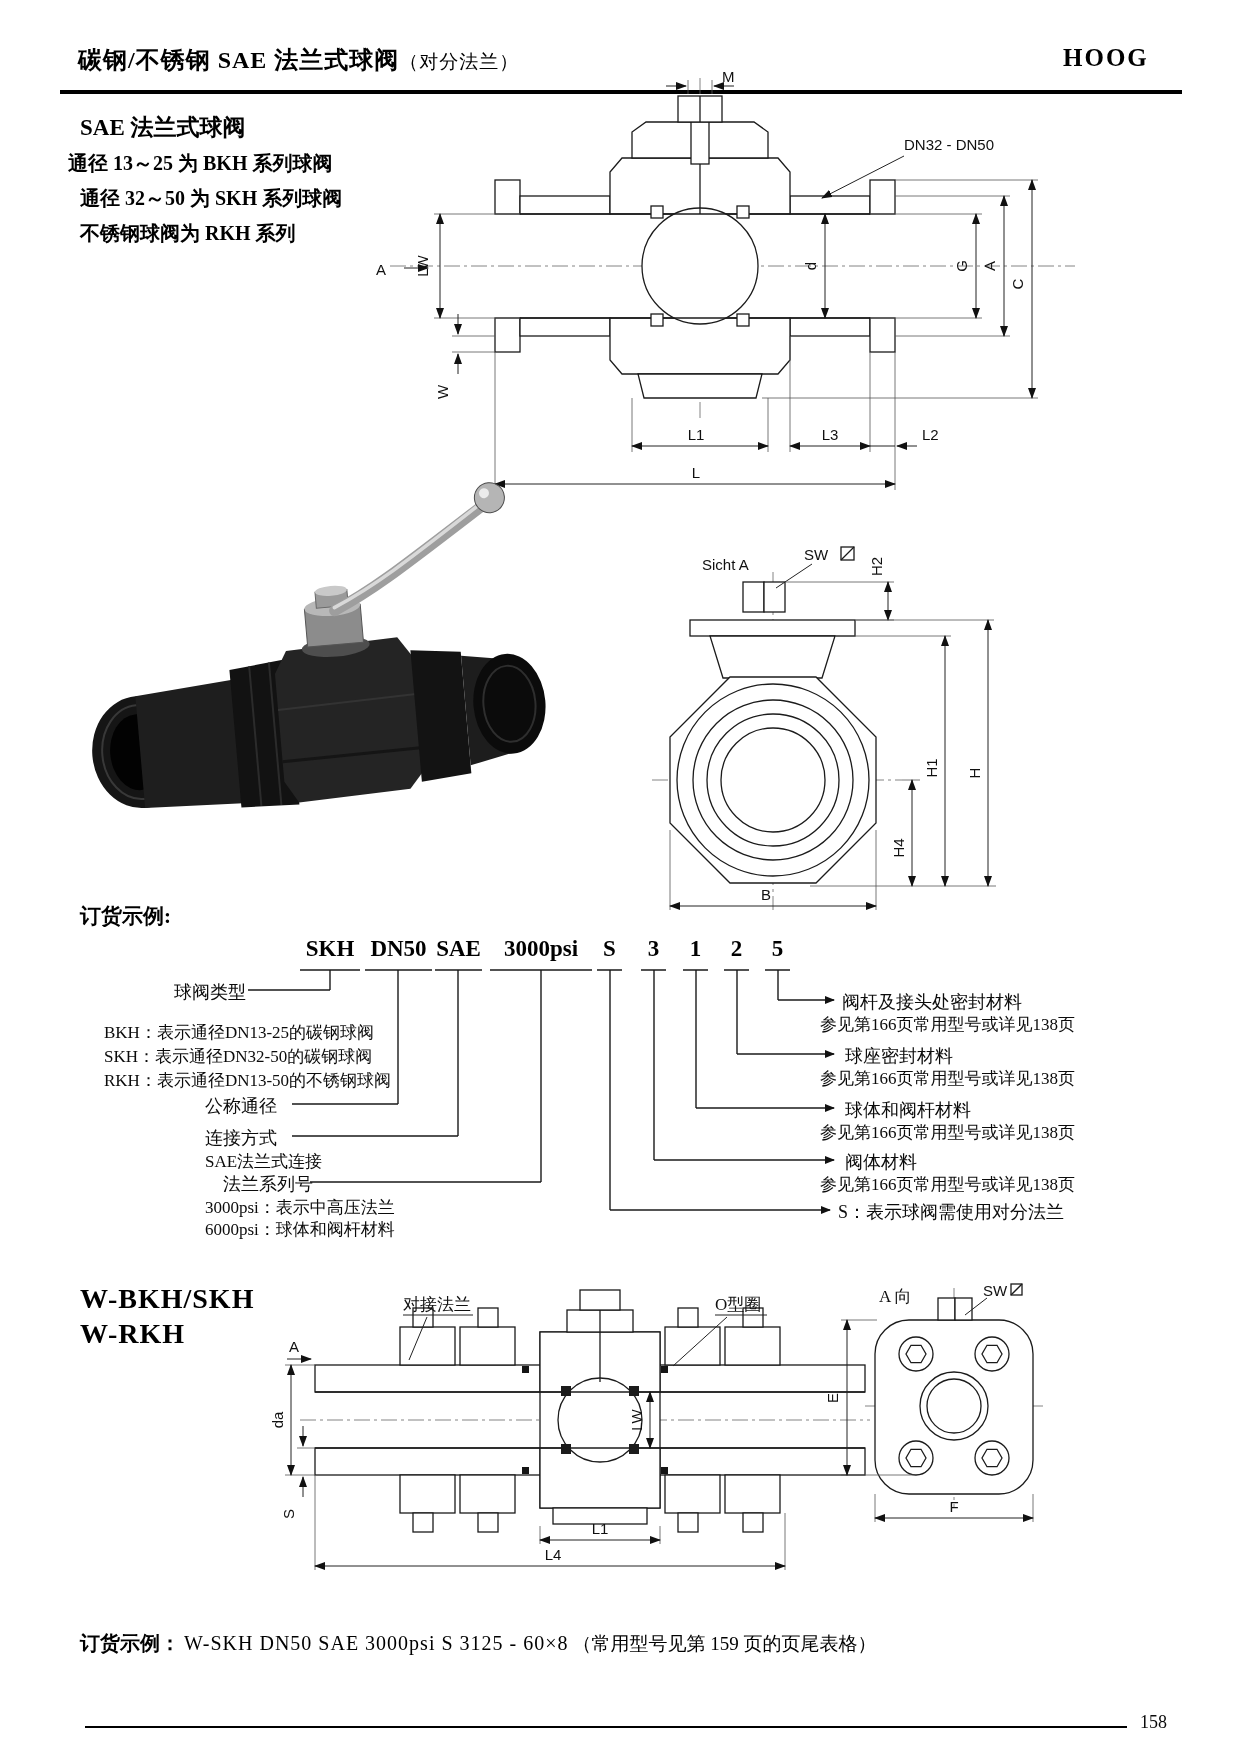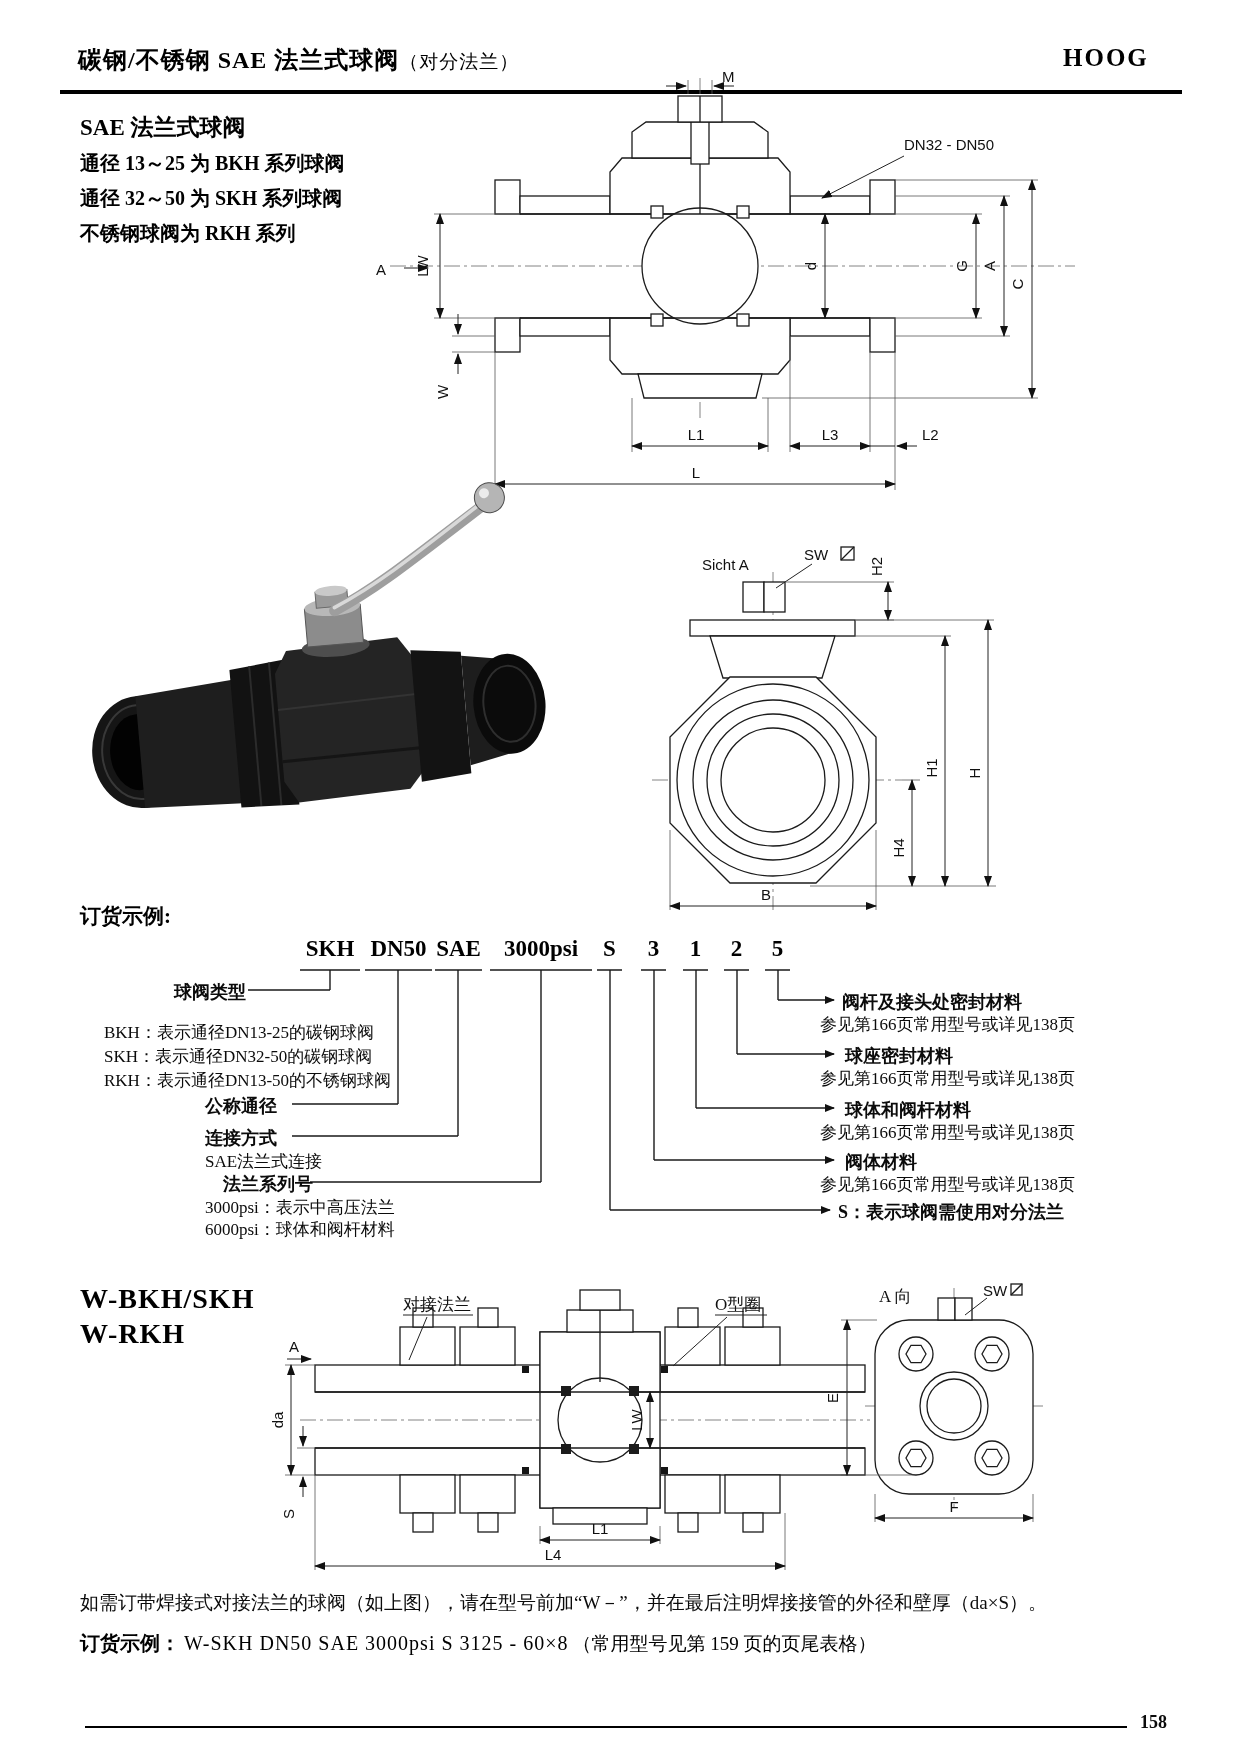--- a/index.html
+++ b/index.html
@@ -9,21 +9,21 @@
   .lbl{position:absolute;white-space:nowrap;color:#0b0b0b;}
   .b{font-weight:bold;}
   .hdr-title{font-size:24px;font-weight:bold;letter-spacing:1px;}
   .hdr-sub{font-size:19px;font-weight:normal;letter-spacing:1px;}
   .brand{font-size:25px;font-weight:bold;letter-spacing:2px;}
   .rule{position:absolute;background:#000;}
   .intro-h{font-size:23px;font-weight:bold;}
   .intro-l{font-size:20px;font-weight:bold;}
   .ord-h{font-size:21px;font-weight:bold;}
   .tok{position:absolute;font-size:23px;font-weight:bold;text-align:center;letter-spacing:0px;}
-  .c18{font-size:18px;font-weight:bold;} .c17{font-size:17px;} .c19{font-size:19px;} .c20{font-size:20px;}
+  .c18{font-size:18px;} .c17{font-size:17px;} .c19{font-size:19px;} .c20{font-size:20px;}
   .sec-h{font-size:24px;font-weight:bold;}
   .sub-h{font-size:28px;font-weight:bold;letter-spacing:1px;}
   svg{overflow:visible;}
   svg text{font-family:"Liberation Sans","DejaVu Sans",sans-serif;fill:#101010;font-size:15px;}
   svg text.zh{font-family:"Liberation Serif","DejaVu Serif",serif;font-size:17px;}
   .ol{fill:#fff;stroke:#1b1b1b;stroke-width:1.3;}
   .nf{fill:none;stroke:#1b1b1b;stroke-width:1.3;}
   .dl{stroke:#222;stroke-width:1;fill:none;}
   .xl{stroke:#555;stroke-width:0.8;fill:none;}
   .cl{stroke:#666;stroke-width:0.8;fill:none;stroke-dasharray:16 4 3 4;}
@@ -34,21 +34,21 @@
 
 <div class="page">
 
   <div class="abs" style="left:78px;top:44px;">
     <span class="hdr-title">碳钢/不锈钢 SAE 法兰式球阀</span><span class="hdr-sub">（对分法兰）</span>
   </div>
   <div class="abs brand" style="left:1063px;top:44px;">HOOG</div>
   <div class="rule" style="left:60px;top:90px;width:1122px;height:4px;"></div>
 
   <div class="abs intro-h" style="left:80px;top:112px;">SAE 法兰式球阀</div>
-  <div class="abs intro-l" style="left:80px;top:150px;text-align:center;">通径 13～25 为 BKH 系列球阀</div>
+  <div class="abs intro-l" style="left:68px;top:150px;text-align:center;">通径 13～25 为 BKH 系列球阀</div>
   <div class="abs intro-l" style="left:80px;top:185px;">通径 32～50 为 SKH 系列球阀</div>
   <div class="abs intro-l" style="left:80px;top:220px;">不锈钢球阀为 RKH 系列</div>
 
   <svg class="abs" style="left:370px;top:68px;" width="820" height="469" viewBox="0 -24 820 469">
     <defs>
       <pattern id="h1" patternUnits="userSpaceOnUse" width="7" height="7" patternTransform="rotate(45)">
         <rect width="7" height="7" fill="#fff"></rect>
           <line x1="0" y1="0" x2="0" y2="7" stroke="#666" stroke-width="1"></line>
       </pattern>
       <pattern id="x1" patternUnits="userSpaceOnUse" width="6" height="6">
@@ -388,21 +388,20 @@
     <line class="xl" x1="602" y1="38" x2="566" y2="38"></line>
       <line class="xl" x1="641" y1="193" x2="566" y2="193"></line>
     <line class="dl" x1="572" y1="38" x2="572" y2="193" marker-start="url(#ar4)" marker-end="url(#ar4)"></line>
     <text transform="translate(563,116) rotate(-90)" text-anchor="middle">E</text>
     <line class="xl" x1="600" y1="212" x2="600" y2="240"></line>
       <line class="xl" x1="758" y1="212" x2="758" y2="240"></line>
     <line class="dl" x1="600" y1="236" x2="758" y2="236" marker-start="url(#ar4)" marker-end="url(#ar4)"></line>
     <text x="679" y="230" text-anchor="middle">F</text>
   </svg>
 
-  <div class="lbl c19" style="left:80px;top:1590px;">如需订带焊接式对接法兰的球阀（如上图），请在型号前加“W－”，并在最后注明焊接接管的外径和壁厚（da×S）。</div>
   <div class="abs" style="left:80px;top:1630px;">
     <span class="c20 b">订货示例：</span>
     <span class="c20" style="letter-spacing:1px;">W-SKH DN50 SAE 3000psi S 3125 - 60×8</span>
     <span class="c19">（常用型号见第 159 页的页尾表格）</span>
   </div>
   <div class="rule" style="left:85px;top:1726px;width:1042px;height:2px;"></div>
   <div class="lbl c18" style="left:1140px;top:1712px;">158</div>
 
 </div>
 

